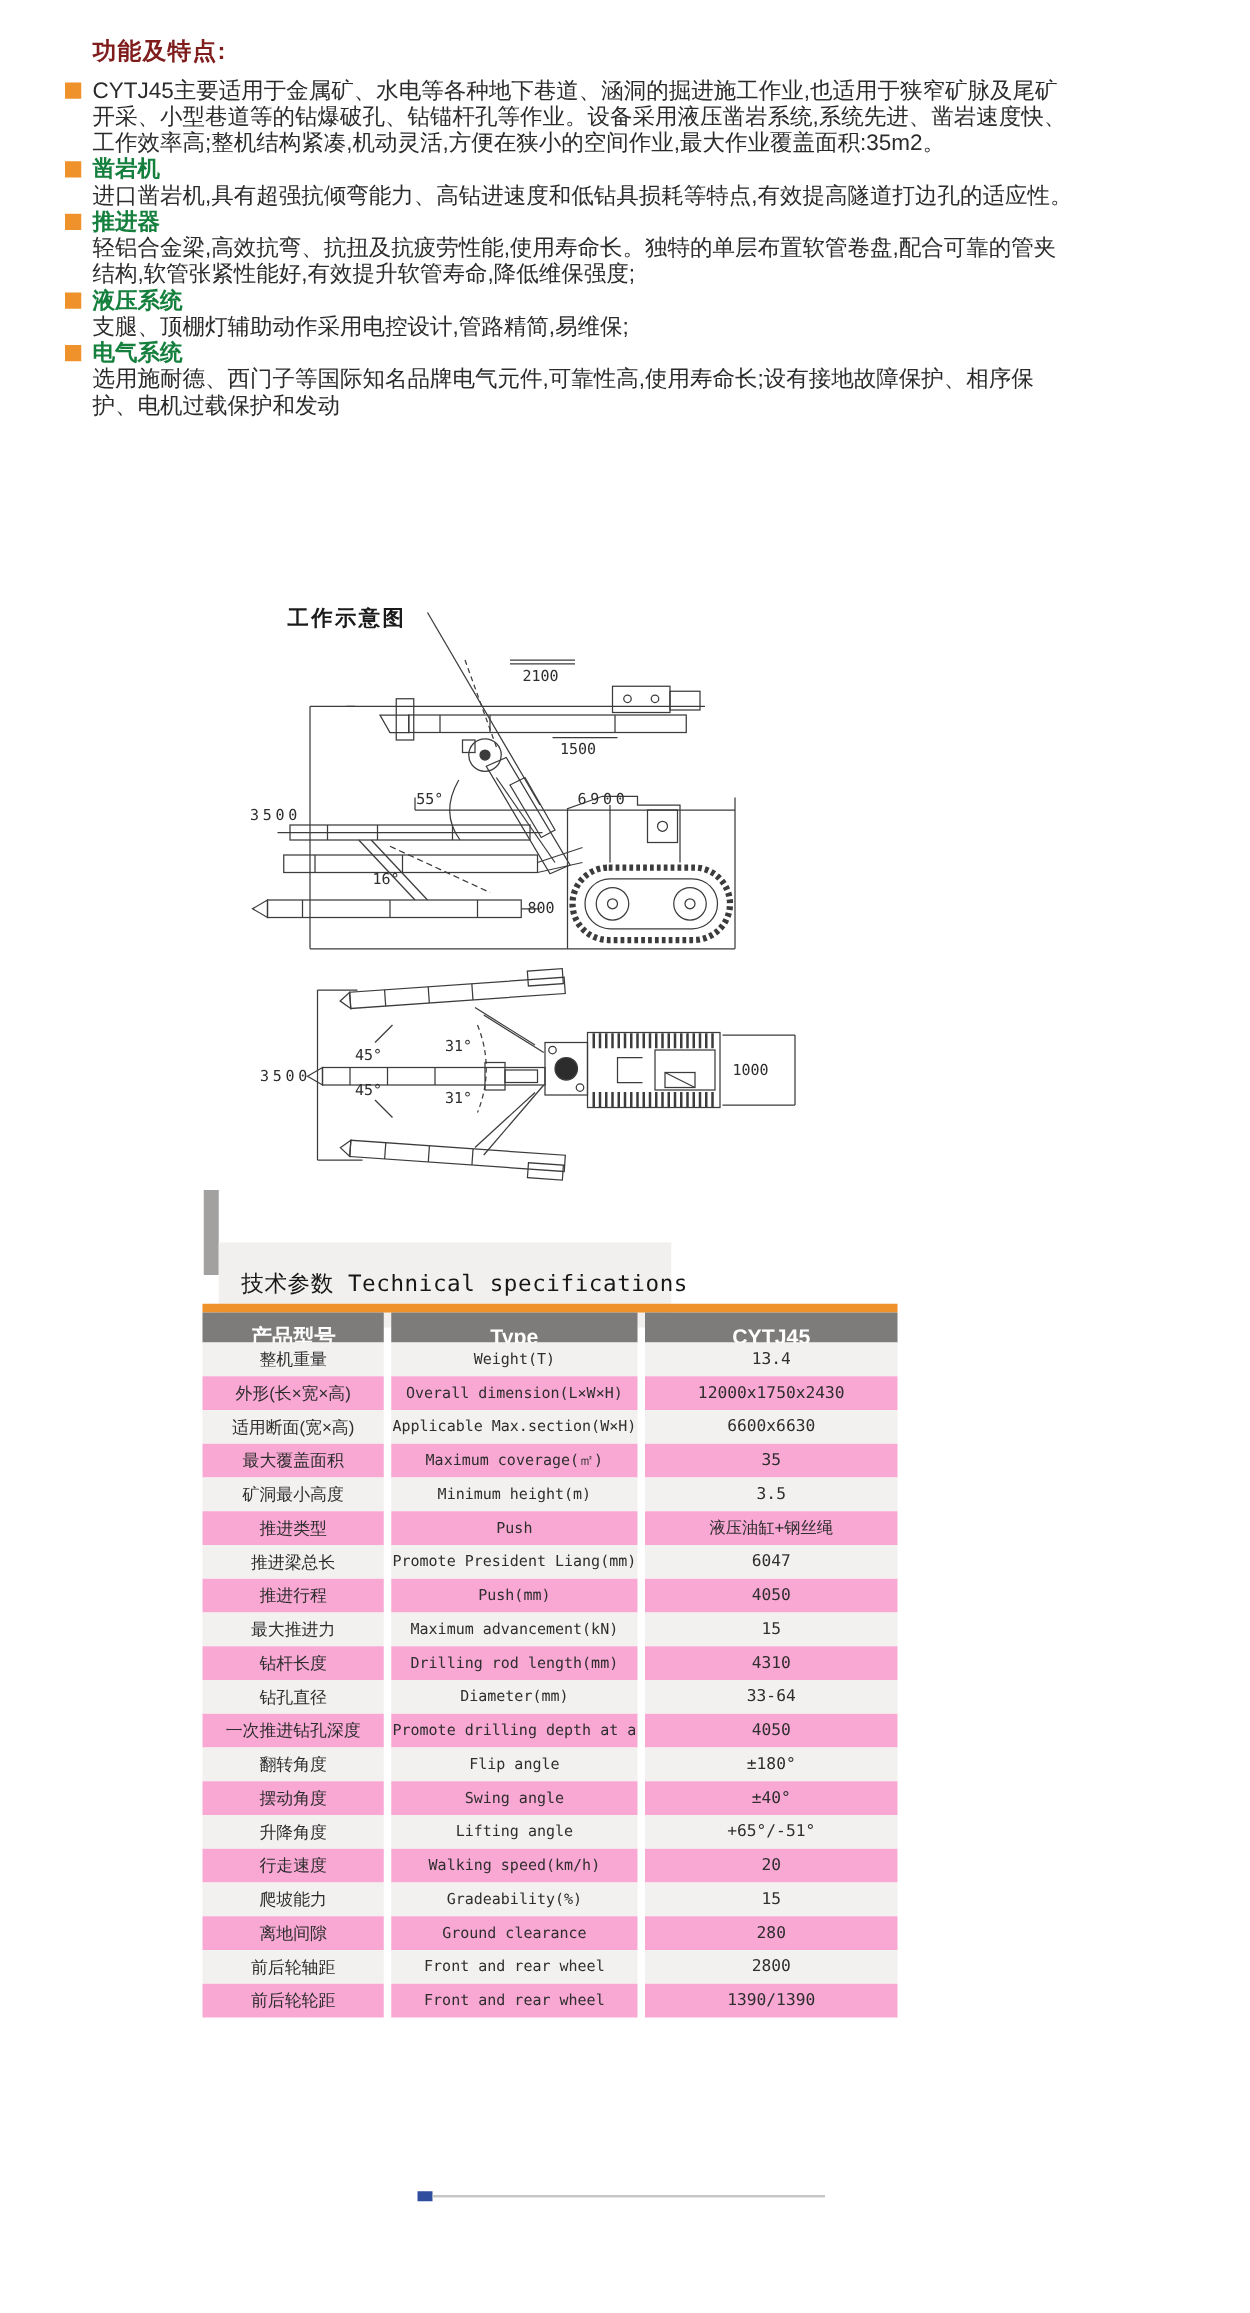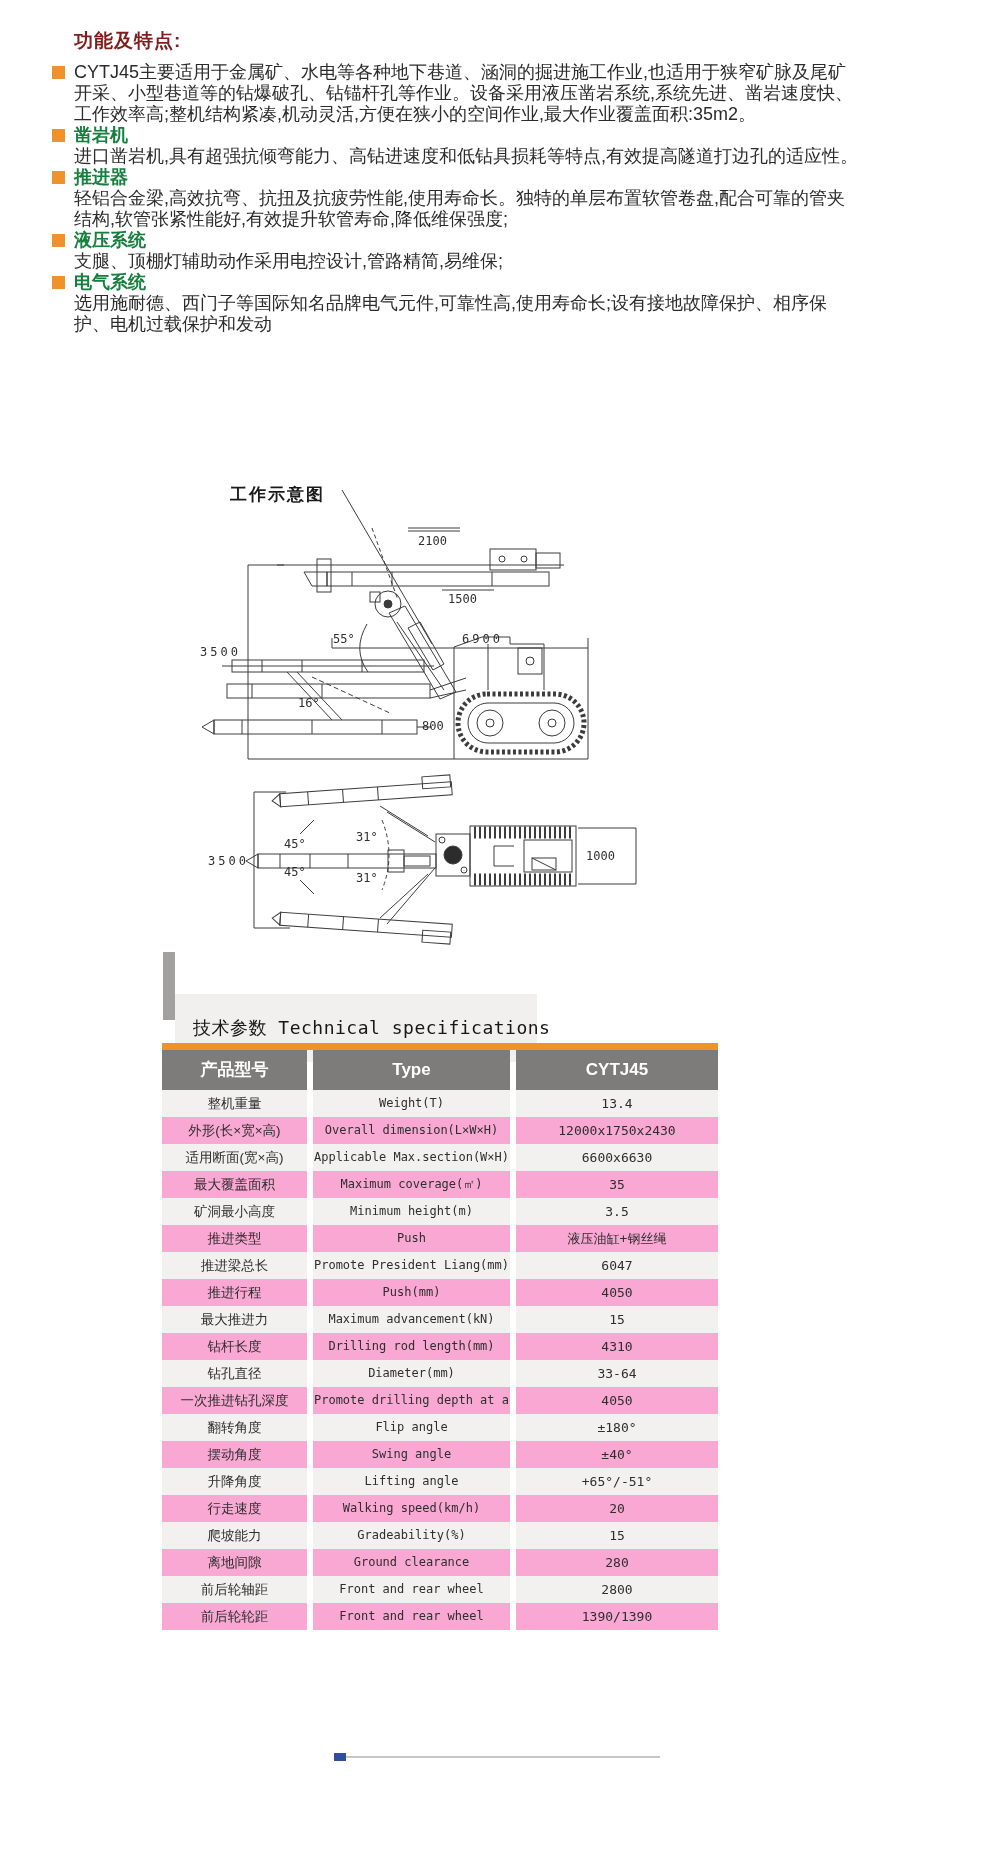--- a/index.html
+++ b/index.html
@@ -32,21 +32,21 @@
     font-family:"DejaVu Sans Mono",monospace;font-size:18px;color:#161616;
     line-height:68px;padding-left:18px;box-sizing:border-box;letter-spacing:0.5px;white-space:nowrap;margin-top:42px;
   }
   
   .spec-table{position:absolute;left:162px;top:1043px;width:556px;}
   .orange-bar{width:556px;height:7px;background:#F0922B;}
   .tr{display:grid;grid-template-columns:145px 197px 202px;column-gap:6px;margin-top:0;}
   .tr.head{margin-top:0;}
   .th{
     background:#7E7C7B;color:#ffffff;font-weight:bold;font-size:17px;
-    height:40px;line-height:40px;text-align:center;
+    height:24px;line-height:40px;text-align:center;
   }
   .td{height:27px;line-height:27px;text-align:center;color:#2e2e2e;overflow:hidden;}
   .tr.light .td{background:#F3F1F0;}
   .tr.dark  .td{background:#f9a8d4;}
   .td.c0{font-size:13.5px;}
   .td.c1{font-family:"DejaVu Sans Mono",monospace;font-size:12px;}
   .td.c2{font-family:"DejaVu Sans Mono",monospace;font-size:13px;}
   
   .foot-blue{position:absolute;left:334px;top:1753px;width:12px;height:8px;background:#2F4E9E;}
   .foot-line{position:absolute;left:346px;top:1756px;width:314px;height:2px;background:#C9C7C6;}

